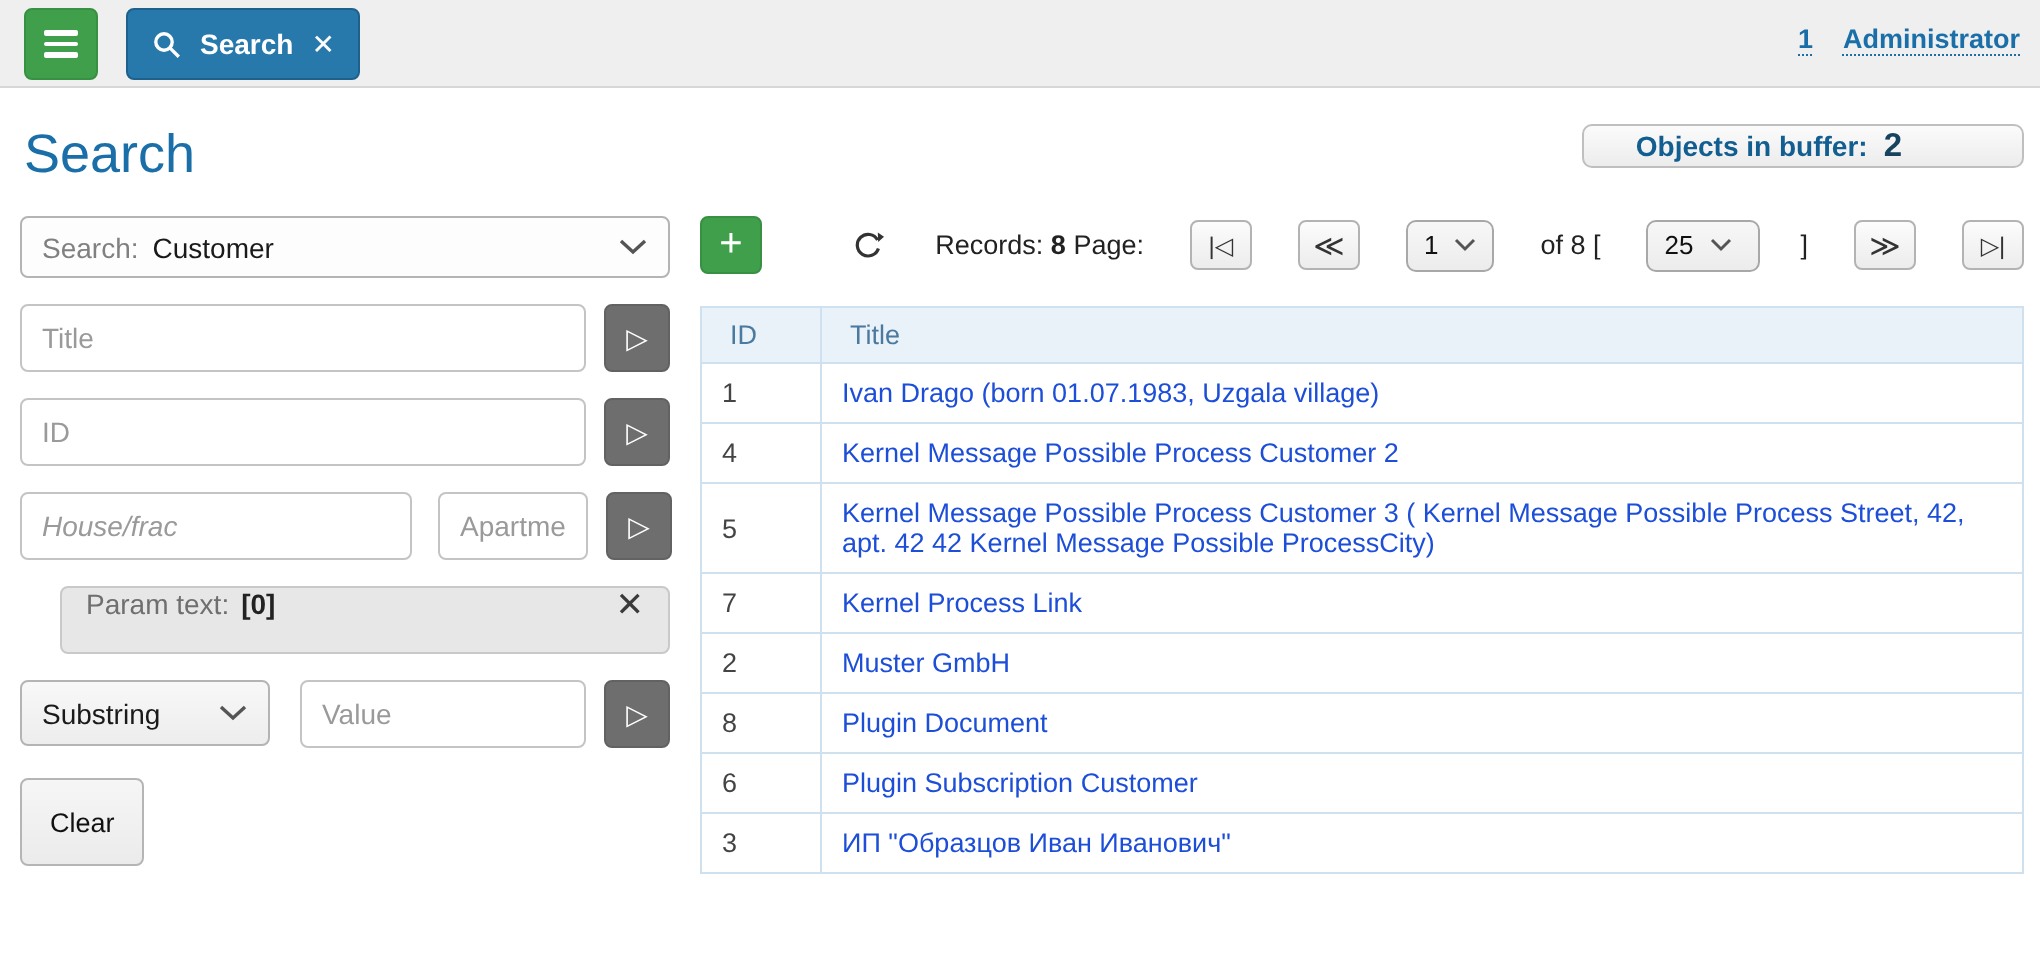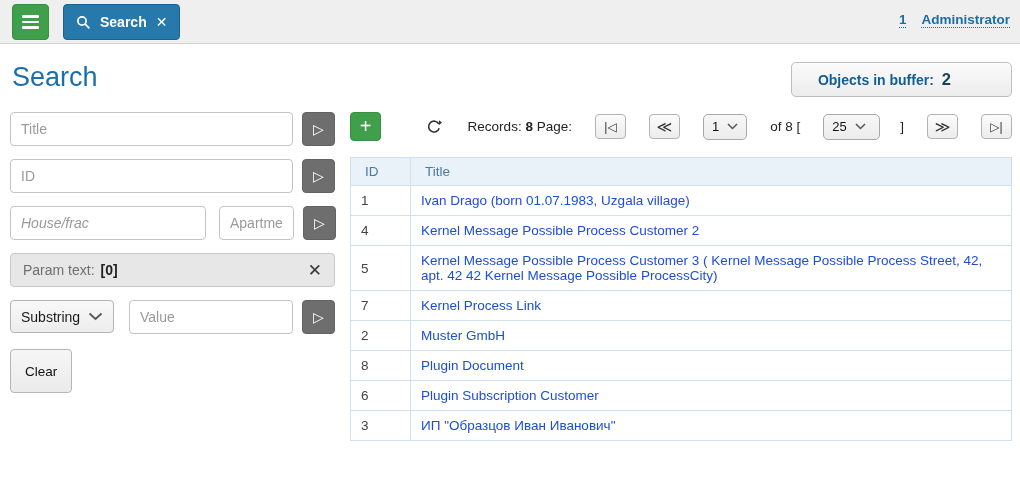--- a/index.html
+++ b/index.html
@@ -17,21 +17,21 @@
     border-radius:4px; display:flex; align-items:center; padding:0 12px; gap:9px; cursor:pointer; }
   .tab .label { color:#fff; font-weight:bold; font-size:14px; }
   .tab .close { color:#fff; font-size:14px; line-height:1; }
   .user-links { margin-left:auto; display:flex; gap:15px; align-items:center; padding-top:8px; }
   .user-links span { color:#1a6fa8; font-weight:bold; font-size:13.5px;
     border-bottom:1px dotted #1a6fa8; cursor:pointer; }
 
   
   .header-row { display:flex; align-items:flex-start; padding:18px 8px 0 12px; }
   .page-title { color:#1a6fa8; font-size:27px; font-weight:400; }
-  .buffer-btn { margin-left:auto; height:35px; min-width:207px;
+  .buffer-btn { margin-left:auto; height:22px; min-width:207px;
     background:linear-gradient(#fbfbfb,#ececec); border:1px solid #bfbfbf; border-radius:5px;
     display:flex; align-items:center; padding:0 26px; gap:8px; cursor:pointer; }
   .buffer-btn .lbl { color:#135e91; font-weight:bold; font-size:14px; }
   .buffer-btn .cnt { color:#16435e; font-weight:bold; font-size:16.5px; }
   .buffer-btn svg { margin-left:auto; padding-left:26px; }
 
   
   .main-row { display:flex; padding:15px 8px 0 10px; gap:15px; align-items:flex-start; }
   .left-panel { width:325px; flex:none; }
   .right-panel { flex:1; }
@@ -45,25 +45,25 @@
   .field-row { display:flex; align-items:stretch; margin-bottom:13px; gap:9px; }
   .field-row input { flex:1; height:34px; border:1px solid #c4c4c4; border-radius:4px;
     padding:0 10px; font-size:14px; font-family:inherit; color:#222; outline:none; min-width:0; }
   .field-row input::placeholder { color:#9a9a9a; }
   .run-btn { flex:none; width:33px; height:34px; background:#6e6e6e; border:1px solid #626262;
     border-radius:4px; color:#fff; font-size:14px; display:flex; align-items:center;
     justify-content:center; cursor:pointer; }
   .inp-house { flex:none !important; width:196px;font-style:italic; }
   .inp-apt { flex:none !important; width:75px; margin-left:4px; }
   .param-bar { height:34px; background:#e7e7e7; border:1px solid #c9c9c9; border-radius:4px;
-    display:flex; align-items:center; padding:0 12px; margin-bottom:13px; }
+    display:flex; padding:0 12px; margin-bottom:13px;margin-left:20px; }
   .param-bar .plbl { color:#6f6f6f; font-size:14px; }
   .param-bar .pcnt { color:#222; font-weight:bold; font-size:14px; margin-left:6px; }
   .param-bar .px { margin-left:auto; color:#3a3a3a; font-size:17px; line-height:1; cursor:pointer; }
-  .mode-sel { flex:none; width:104px; height:33px; background:linear-gradient(#f8f8f8,#ededed);
+  .mode-sel { flex:none; width:125px; height:33px; background:linear-gradient(#f8f8f8,#ededed);
     border:1px solid #b4b4b4; border-radius:4px; display:flex; align-items:center;
     padding:0 10px; cursor:pointer; }
   .mode-sel .sval { font-size:14px; color:#1a1a1a; }
   .mode-sel svg { margin-left:auto; }
   .clear-btn { margin-top:2px; height:44px; padding:0 14px; background:linear-gradient(#f6f6f6,#ebebeb);
     border:1px solid #b5b5b5; border-radius:4px; font-size:13.5px; font-family:inherit;
     color:#111; cursor:pointer; }
 
   
   .toolbar-row { display:flex; align-items:center; margin-bottom:16px; }
@@ -123,20 +123,27 @@
     <svg width="15" height="9" viewBox="0 0 15 9">
         <polyline points="1.5,1.5 7.5,7 13.5,1.5" fill="none" stroke="#444" stroke-width="1.8"></polyline>
       </svg>
   </div>
 </div>
 
 <div class="main-row">
 
   <div class="left-panel">
 
+    <div class="sel-box">
+      <span class="slbl">Search:</span>
+      <span class="sval">Customer</span>
+      <svg width="15" height="9" viewBox="0 0 15 9">
+          <polyline points="1.5,1.5 7.5,7 13.5,1.5" fill="none" stroke="#555" stroke-width="1.7"></polyline>
+        </svg>
+    </div>
 
     <div class="field-row">
       <input type="text" placeholder="Title" style="">
       <div class="run-btn">
           <span>▷</span>
         </div>
     </div>
 
     <div class="field-row">
       <input type="text" placeholder="ID" style="">

